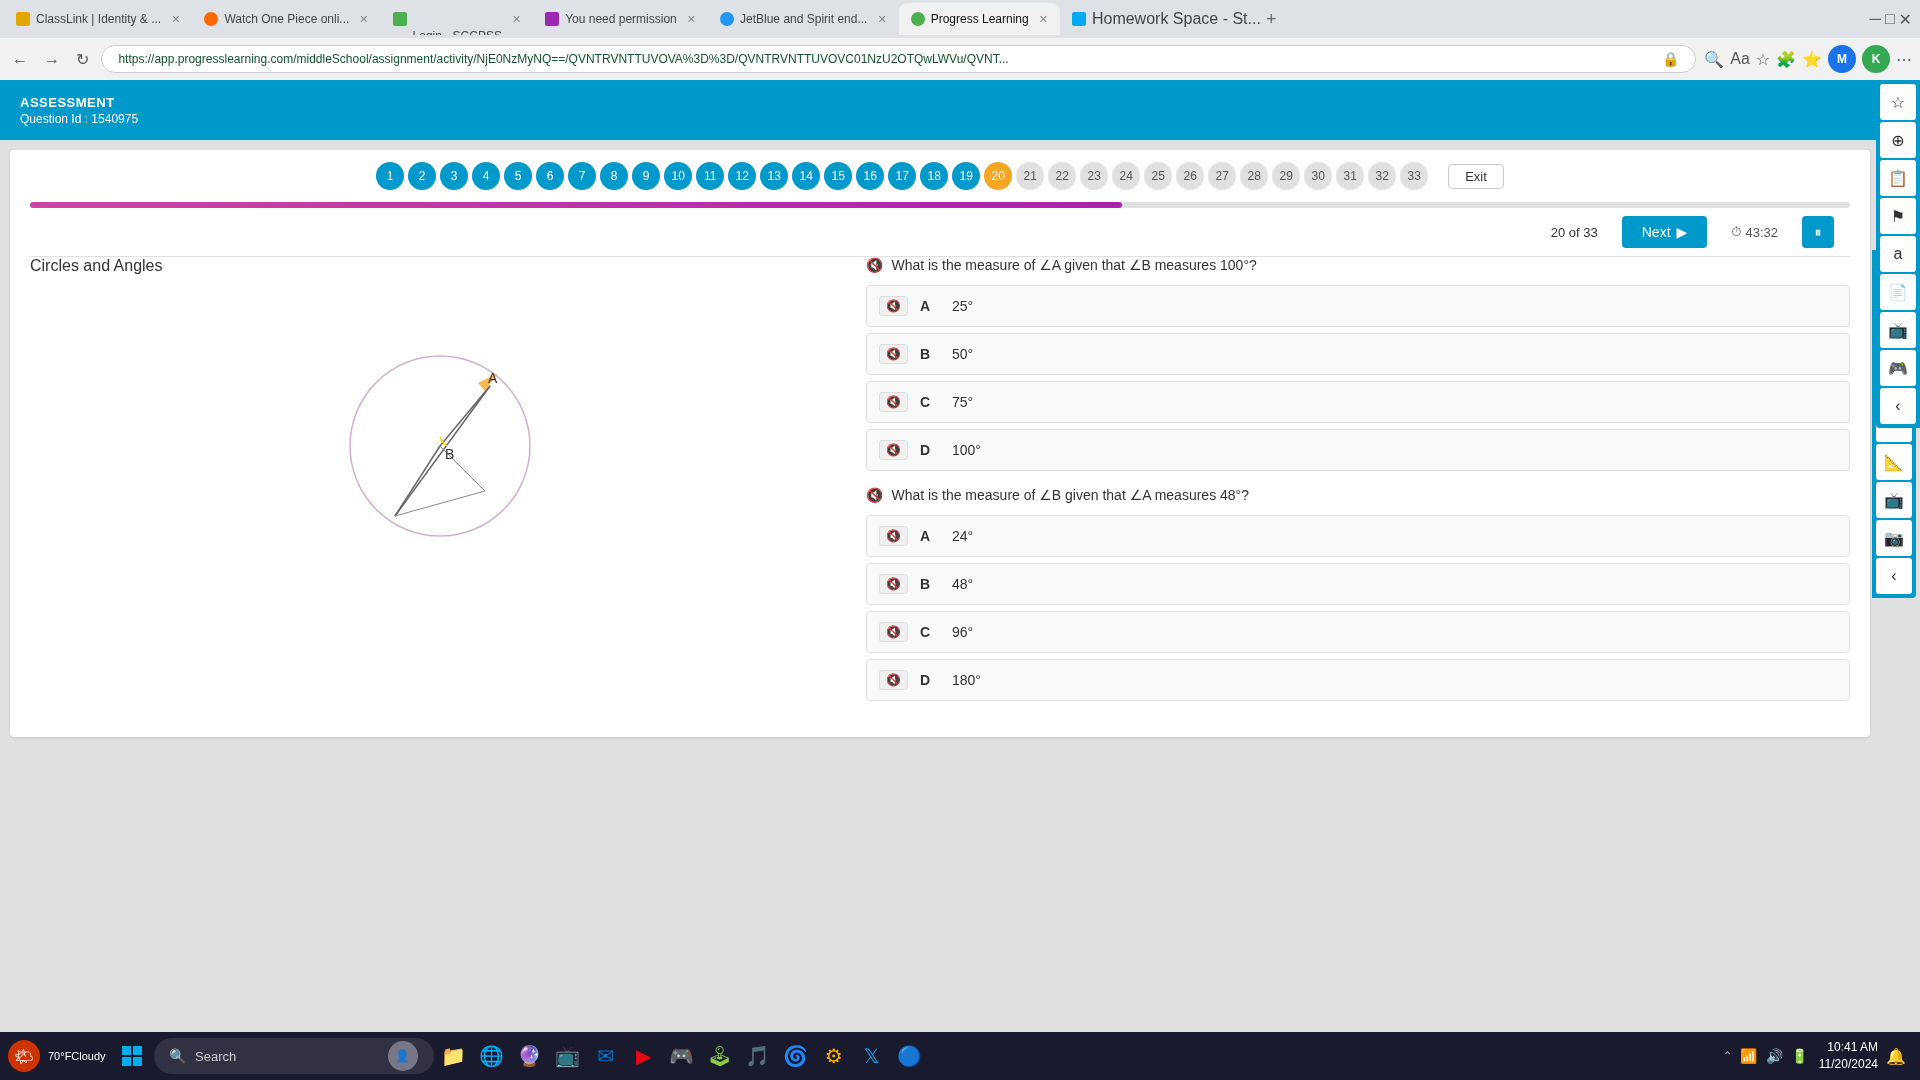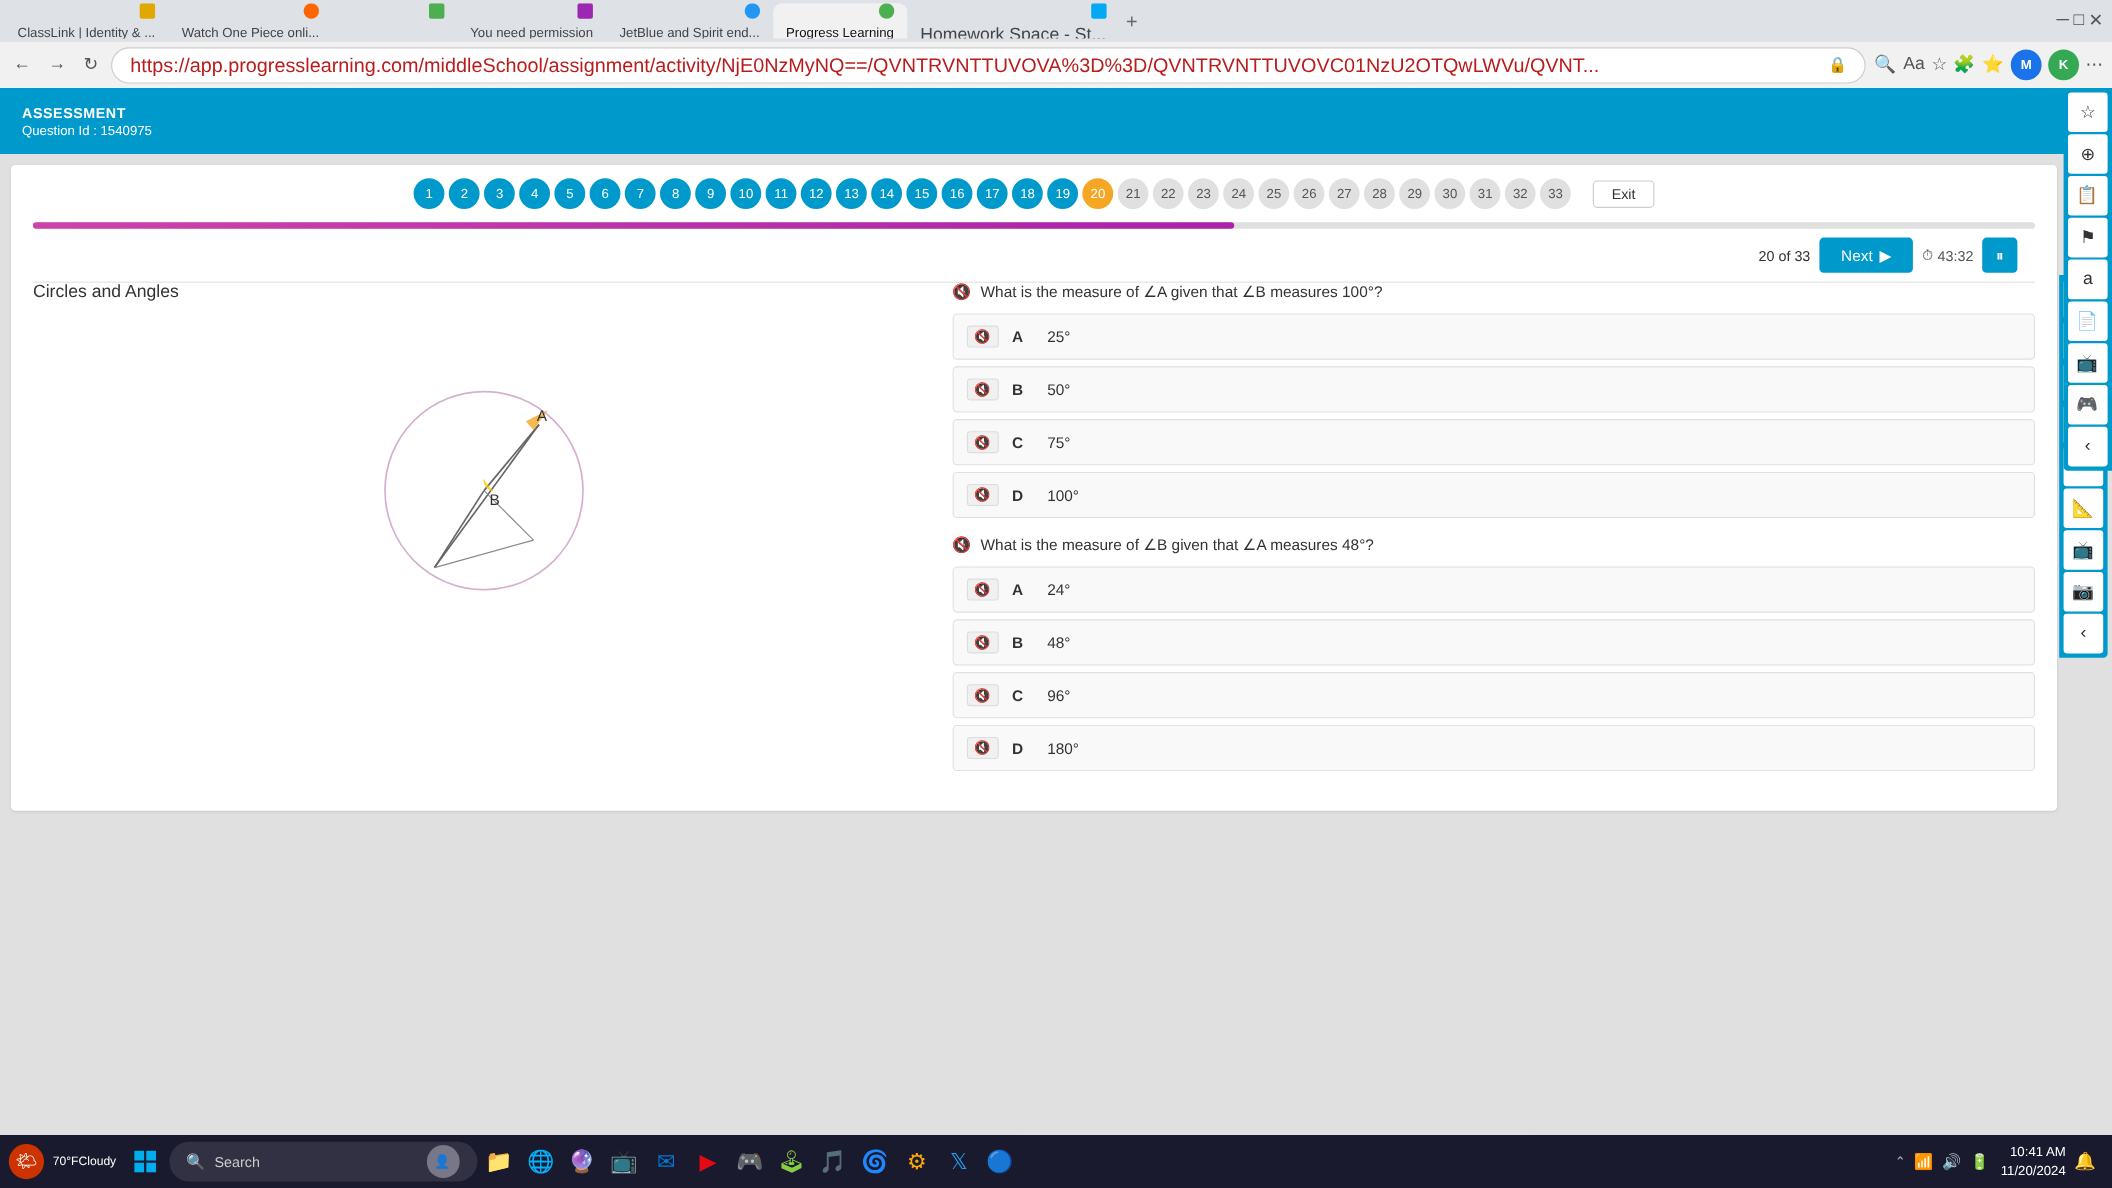--- a/index.html
+++ b/index.html
@@ -1,27 +1,27 @@
 <!DOCTYPE html>
 <html><head>
   <meta charset="utf-8">
   <style>
     * { margin: 0; padding: 0; box-sizing: border-box; }
     body { font-family: 'Segoe UI', Arial, sans-serif; background: #e0e0e0; width: 1920px; height: 1080px; overflow: hidden; font-size: 14px; }
     .tab-bar { display: flex; align-items: center; background: #dee1e6; height: 38px; padding: 0 4px; gap: 0; }
-    .tab { display: flex; align-items: flex-end; height: 32px; padding: 0 12px; border-radius: 8px 8px 0 0; font-size: 12px; max-width: 200px; white-space: nowrap; overflow: hidden; text-overflow: ellipsis; background: #dee1e6; color: #444; gap: 6px; cursor: pointer; flex-direction: column; }
+    .tab { display: flex; align-items: center; height: 32px; padding: 0 12px; border-radius: 8px 8px 0 0; font-size: 12px; max-width: 200px; white-space: nowrap; overflow: hidden; text-overflow: ellipsis; background: #dee1e6; color: #444; gap: 6px; cursor: pointer; }
     .tab.active { background: #f1f1f1; color: #111; }
     .tab-icon { width: 14px; height: 14px; border-radius: 2px; flex-shrink: 0; }
     .tab-close { margin-left: 4px; color: #888; font-size: 11px; cursor: pointer; }
     .tab-add { background: none; border: none; font-size: 18px; color: #666; cursor: pointer; padding: 0 6px; }
 
     .address-bar-row { display: flex; align-items: center; background: #f1f1f1; padding: 4px 8px; gap: 8px; height: 42px; }
     .nav-btn { background: none; border: none; font-size: 16px; color: #555; cursor: pointer; padding: 4px; border-radius: 4px; }
     .address-bar { flex: 1; background: #fff; border: 1px solid #ccc; border-radius: 20px; padding: 5px 16px; font-size: 12px; color: #333; display: flex; align-items: center; }
-    .address-text { flex: 1; color: #b91c1c; font-size: 18px; }
+    .address-text { flex: 1; color: #14532d; font-size: 12px; }
     .toolbar-icons { display: flex; gap: 6px; align-items: center; }
     .toolbar-icon { font-size: 16px; color: #555; cursor: pointer; }
     .profile-avatar { width: 28px; height: 28px; border-radius: 50%; background: #1a73e8; color: white; display: flex; align-items: center; justify-content: center; font-size: 12px; font-weight: bold; cursor: pointer; }
     .profile-avatar.green { background: #34a853; }
 
     
     .app-header { background: #0099cc; color: white; padding: 8px 20px; display: flex; flex-direction: column; justify-content: center; height: 60px; }
     .app-header-title { font-size: 13px; font-weight: bold; text-transform: uppercase; letter-spacing: 0.5px; }
     .app-header-subtitle { font-size: 12px; margin-top: 2px; }
 
@@ -32,21 +32,21 @@
     .q-bubble.current { background: #f5a623; color: white; }
     .q-bubble.unanswered { background: #e0e0e0; color: #555; }
     .exit-btn { margin-left: 16px; padding: 4px 16px; background: white; border: 1px solid #ccc; border-radius: 4px; cursor: pointer; font-size: 13px; color: #333; }
 
     
     .progress-area { padding: 0 20px; }
     .progress-bar-container { height: 6px; background: #e0e0e0; border-radius: 3px; }
     .progress-bar-fill { height: 100%; background: linear-gradient(to right, #cc44aa, #aa22aa); border-radius: 3px; }
 
     
-    .nav-row { display: flex; align-items: center; justify-content: flex-end; padding: 8px 36px; gap: 8px; margin-left: 38px; }
+    .nav-row { display: flex; align-items: center; justify-content: flex-end; padding: 8px 36px; gap: 24px; margin-left: 38px; }
     .question-count { font-size: 13px; color: #333; }
     .next-btn { background: #0099cc; color: white; border: none; border-radius: 4px; padding: 8px 20px; font-size: 14px; cursor: pointer; display: flex; align-items: center; gap: 6px; }
     .timer { font-size: 13px; color: #555; display: flex; align-items: center; gap: 4px; }
     .pause-btn { background: #0099cc; color: white; border: none; border-radius: 4px; width: 32px; height: 32px; font-size: 14px; cursor: pointer; display: flex; align-items: center; justify-content: center; }
 
     
     .content-area { display: flex; padding: 0 20px 20px; gap: 17px; height: calc(100% - 160px); }
     .left-panel { width: 45%; }
     .right-panel { flex: 1; }
 

